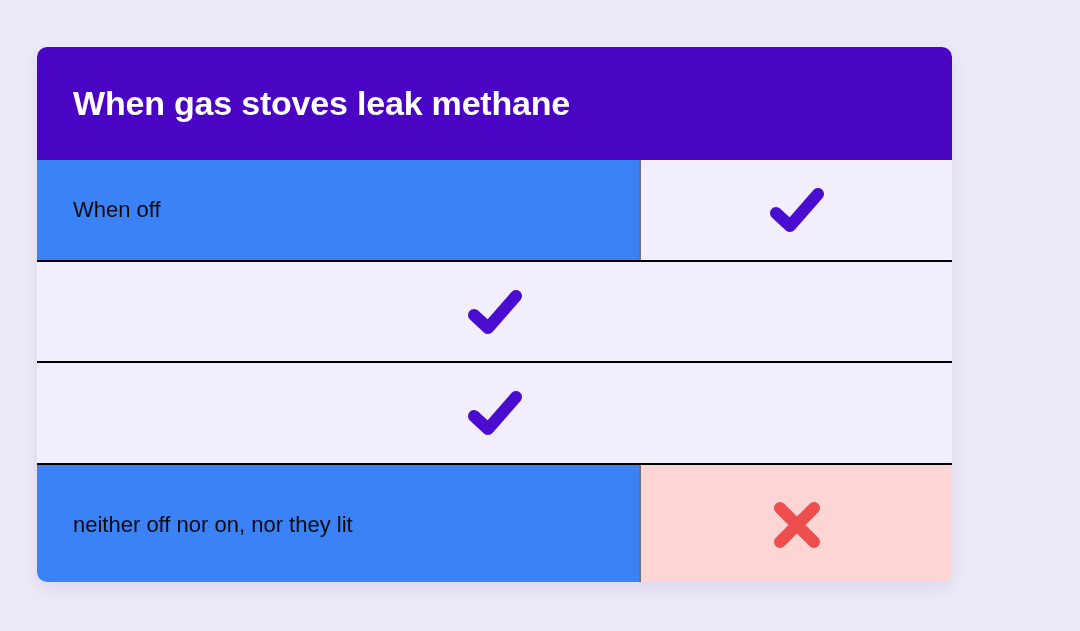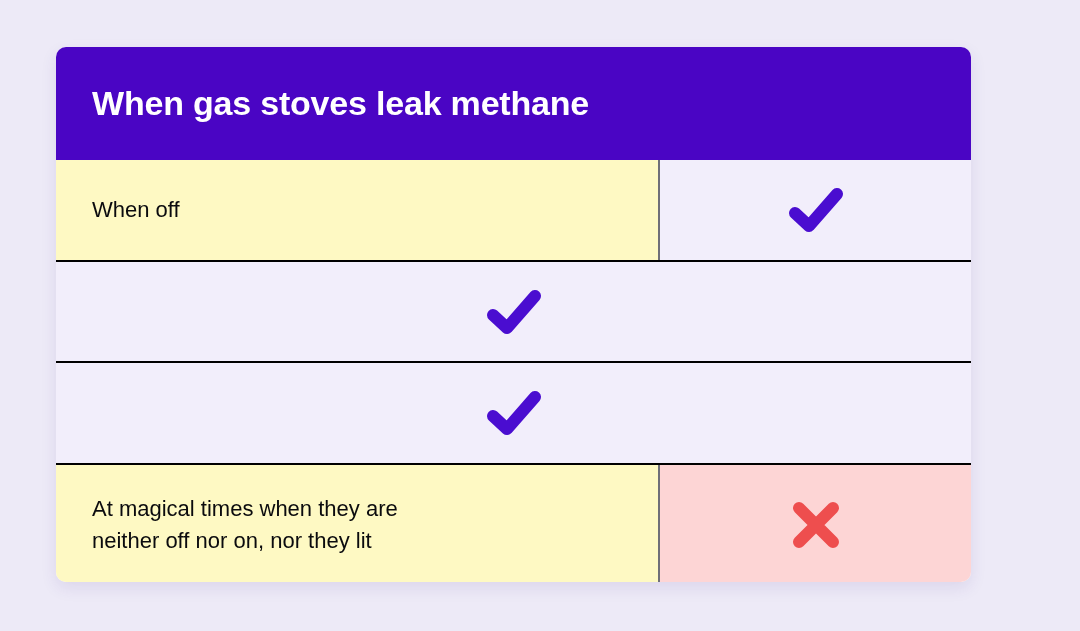--- a/index.html
+++ b/index.html
@@ -15,21 +15,21 @@
   }
 
   .stage {
     position: relative;
     width: 1080px;
     height: 631px;
   }
 
   .card {
     position: absolute;
-    left: 56px;
+    left: 37px;
     top: 47px;
     width: 915px;
     height: 535px;
     border-radius: 10px;
     background: #ffffff;
     box-shadow: 0 6px 16px rgba(70, 40, 140, 0.10);
     overflow: hidden;
   }
 
   .card-header {
@@ -59,21 +59,21 @@
     position: relative;
     border-top: 2px solid #000000;
   }
   .row:first-child {
     border-top: none;
   }
 
   .cell-label {
     width: 604px;
     box-sizing: border-box;
-    background: #fef9c3;
+    background: #3b82f6;
     padding: 0 36px;
     display: flex;
     align-items: center;
     border-right: 2px solid #6f6f78;
   }
 
   .label-text {
     font-size: 22px;
     color: #0b0b0e;
     line-height: 1.42;
@@ -138,21 +138,20 @@
         <div class="cell-mark">
           <svg class="mark-svg" width="56" height="46" viewBox="0 0 56 46">
             <path d="M7 26 L21 39 L49 7" fill="none" stroke="#4a0dd0" stroke-width="12" stroke-linecap="round" stroke-linejoin="round"></path>
           </svg>
         </div>
       </div>
 
       <div class="row row-4">
         <div class="cell-label">
           <div class="label-text">
-            <span>At magical times when they are</span>
             <span class="line2">neither off nor on, nor they lit</span>
           </div>
         </div>
         <div class="cell-mark neg">
           <svg class="mark-svg" width="52" height="52" viewBox="0 0 52 52">
             <path d="M9 9 L43 43 M43 9 L9 43" fill="none" stroke="#ee4e4e" stroke-width="12" stroke-linecap="round" stroke-linejoin="round"></path>
           </svg>
         </div>
       </div>
 

